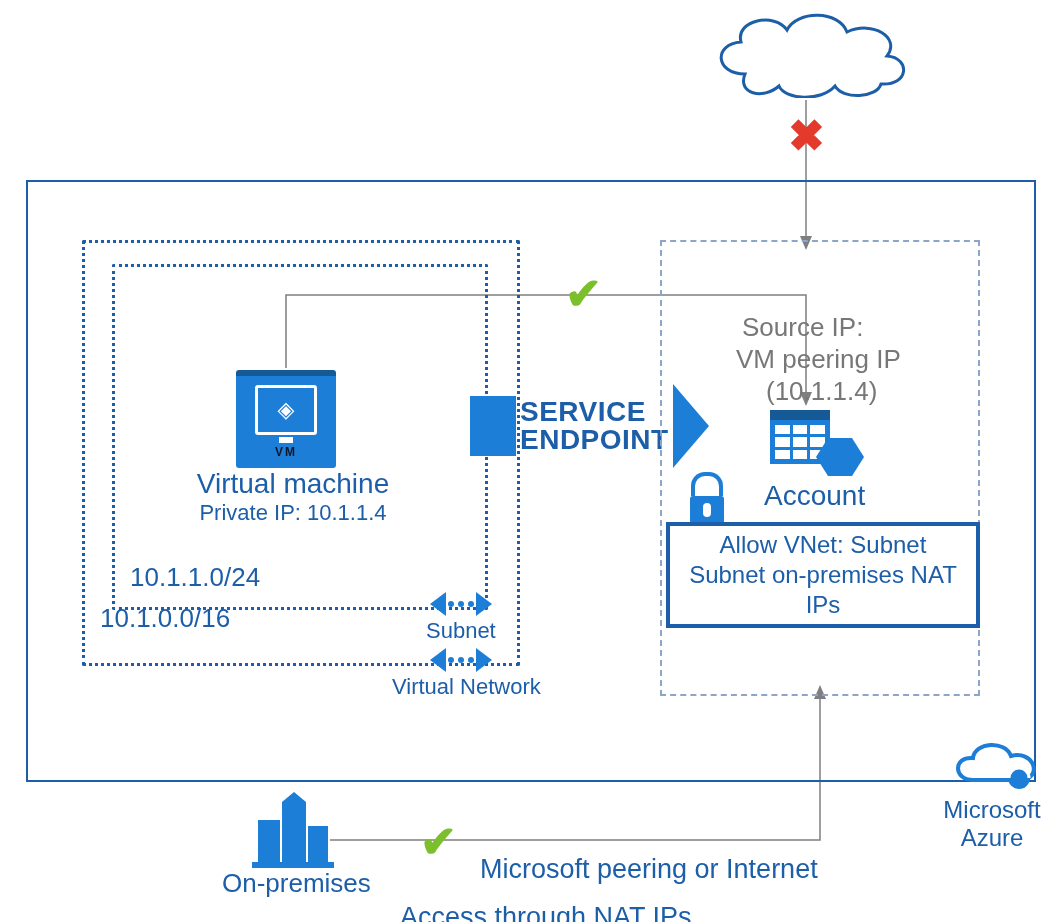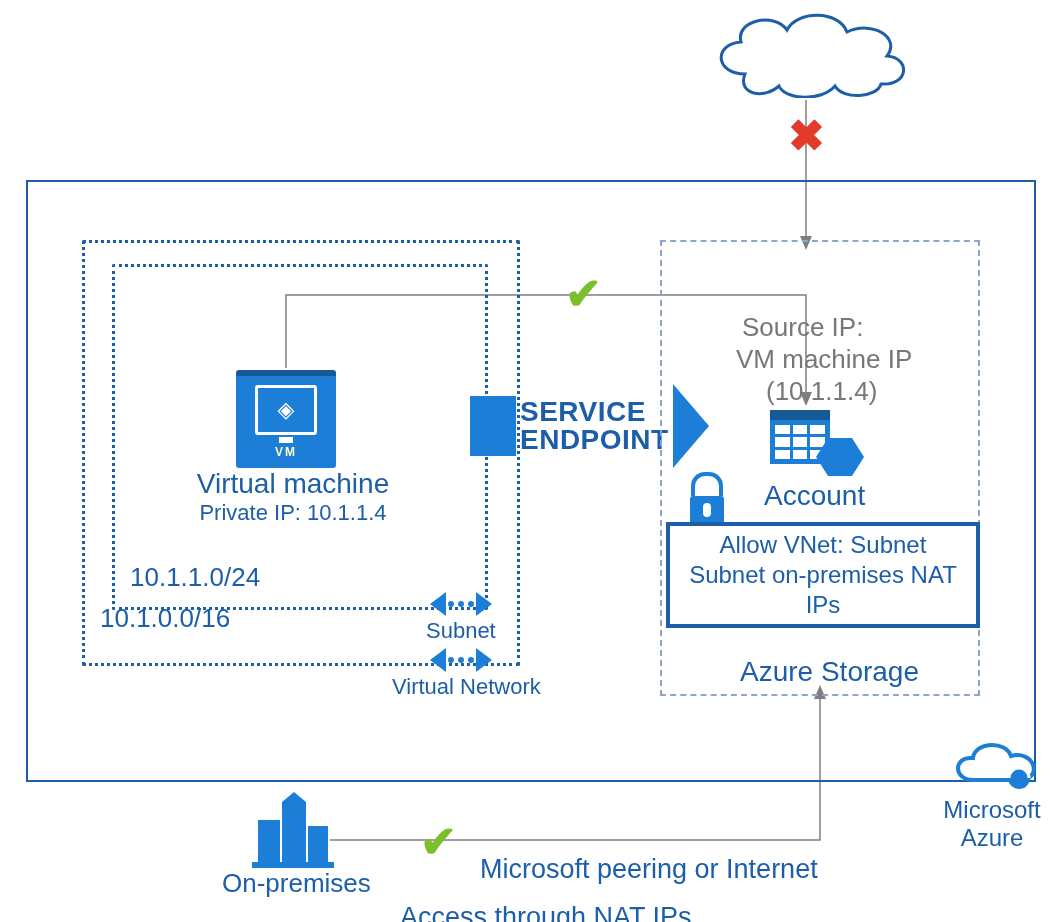--- a/index.html
+++ b/index.html
@@ -67,21 +67,21 @@
   }
   .vm-screen {
     width: 56px; height: 44px;
     border: 3px solid #fff;
     border-radius: 3px;
     display:flex; align-items:center; justify-content:center;
     margin-bottom: 4px;
   }
   .vm-cube { color:#fff; font-size:22px; }
   .vm-stand { width:14px; height:6px; background:#fff; margin-top:-2px;}
-  .vm-cap { color:#fef9c3; font-size:12px; letter-spacing:2px; margin-top:2px; font-weight:600;}
+  .vm-cap { color:#0f172a; font-size:12px; letter-spacing:2px; margin-top:2px; font-weight:600;}
 
   
   .cloud-label { color:#1c5ea8; font-size:42px; }
 
   
   .mark { font-size:44px; font-weight:900; }
   .green { color:#7cbf2c; }
   .red   { color:#e43a2b; }
 
   
@@ -203,21 +203,21 @@
     <div class="se-text">
       <div>SERVICE</div>
       <div>ENDPOINT</div>
     </div>
     <div class="se-arrowhead"></div>
   </div>
 
   <div class="abs dashbox" style="left:660px; top:240px; width:316px; height:452px;"></div>
 
   <div class="abs lbl gray" style="left:742px; top:312px; font-size:26px;">Source IP:</div>
-  <div class="abs lbl gray" style="left:736px; top:344px; font-size:26px;">VM machine IP</div>
+  <div class="abs lbl gray" style="left:736px; top:344px; font-size:26px;">VM peering IP</div>
   <div class="abs lbl gray" style="left:766px; top:376px; font-size:26px;">(10.1.1.4)</div>
 
   <div class="abs" style="left:770px; top:410px;">
     <div class="acct-grid">
         <div></div>
         <div></div>
         <div></div>
         <div></div>
         <div></div>
         <div></div>
@@ -234,21 +234,20 @@
     <div class="lock-body">
         <div class="keyhole"></div>
       </div>
   </div>
 
   <div class="abs acl-box" style="left:666px; top:522px; width:294px;text-align:center;">
     <div>Allow VNet: Subnet</div>
     <div>Subnet on-premises NAT IPs</div>
   </div>
 
-  <div class="abs lbl" style="left:740px; top:656px; font-size:28px;">Azure Storage</div>
 
   <div class="abs az-cloud" style="left:940px; top:736px; width:110px; text-align:center;">
     <svg width="96" height="56" viewBox="0 0 96 56">
       <path d="M26 44 C6 44 6 20 26 22 C28 6 58 4 64 20 C86 14 96 40 76 44 Z" fill="#ffffff" stroke="#1c7ed6" stroke-width="4"></path>
       <circle cx="72" cy="42" r="11" fill="#1c7ed6"></circle>
       <path d="M62 42 a10 10 0 0 1 20 0" fill="none" stroke="#fff" stroke-width="3"></path>
     </svg>
   </div>
   <div class="abs lbl" style="left:932px; top:796px; width:120px; text-align:center; font-size:24px;">Microsoft</div>
   <div class="abs lbl" style="left:932px; top:824px; width:120px; text-align:center; font-size:24px;">Azure</div>

